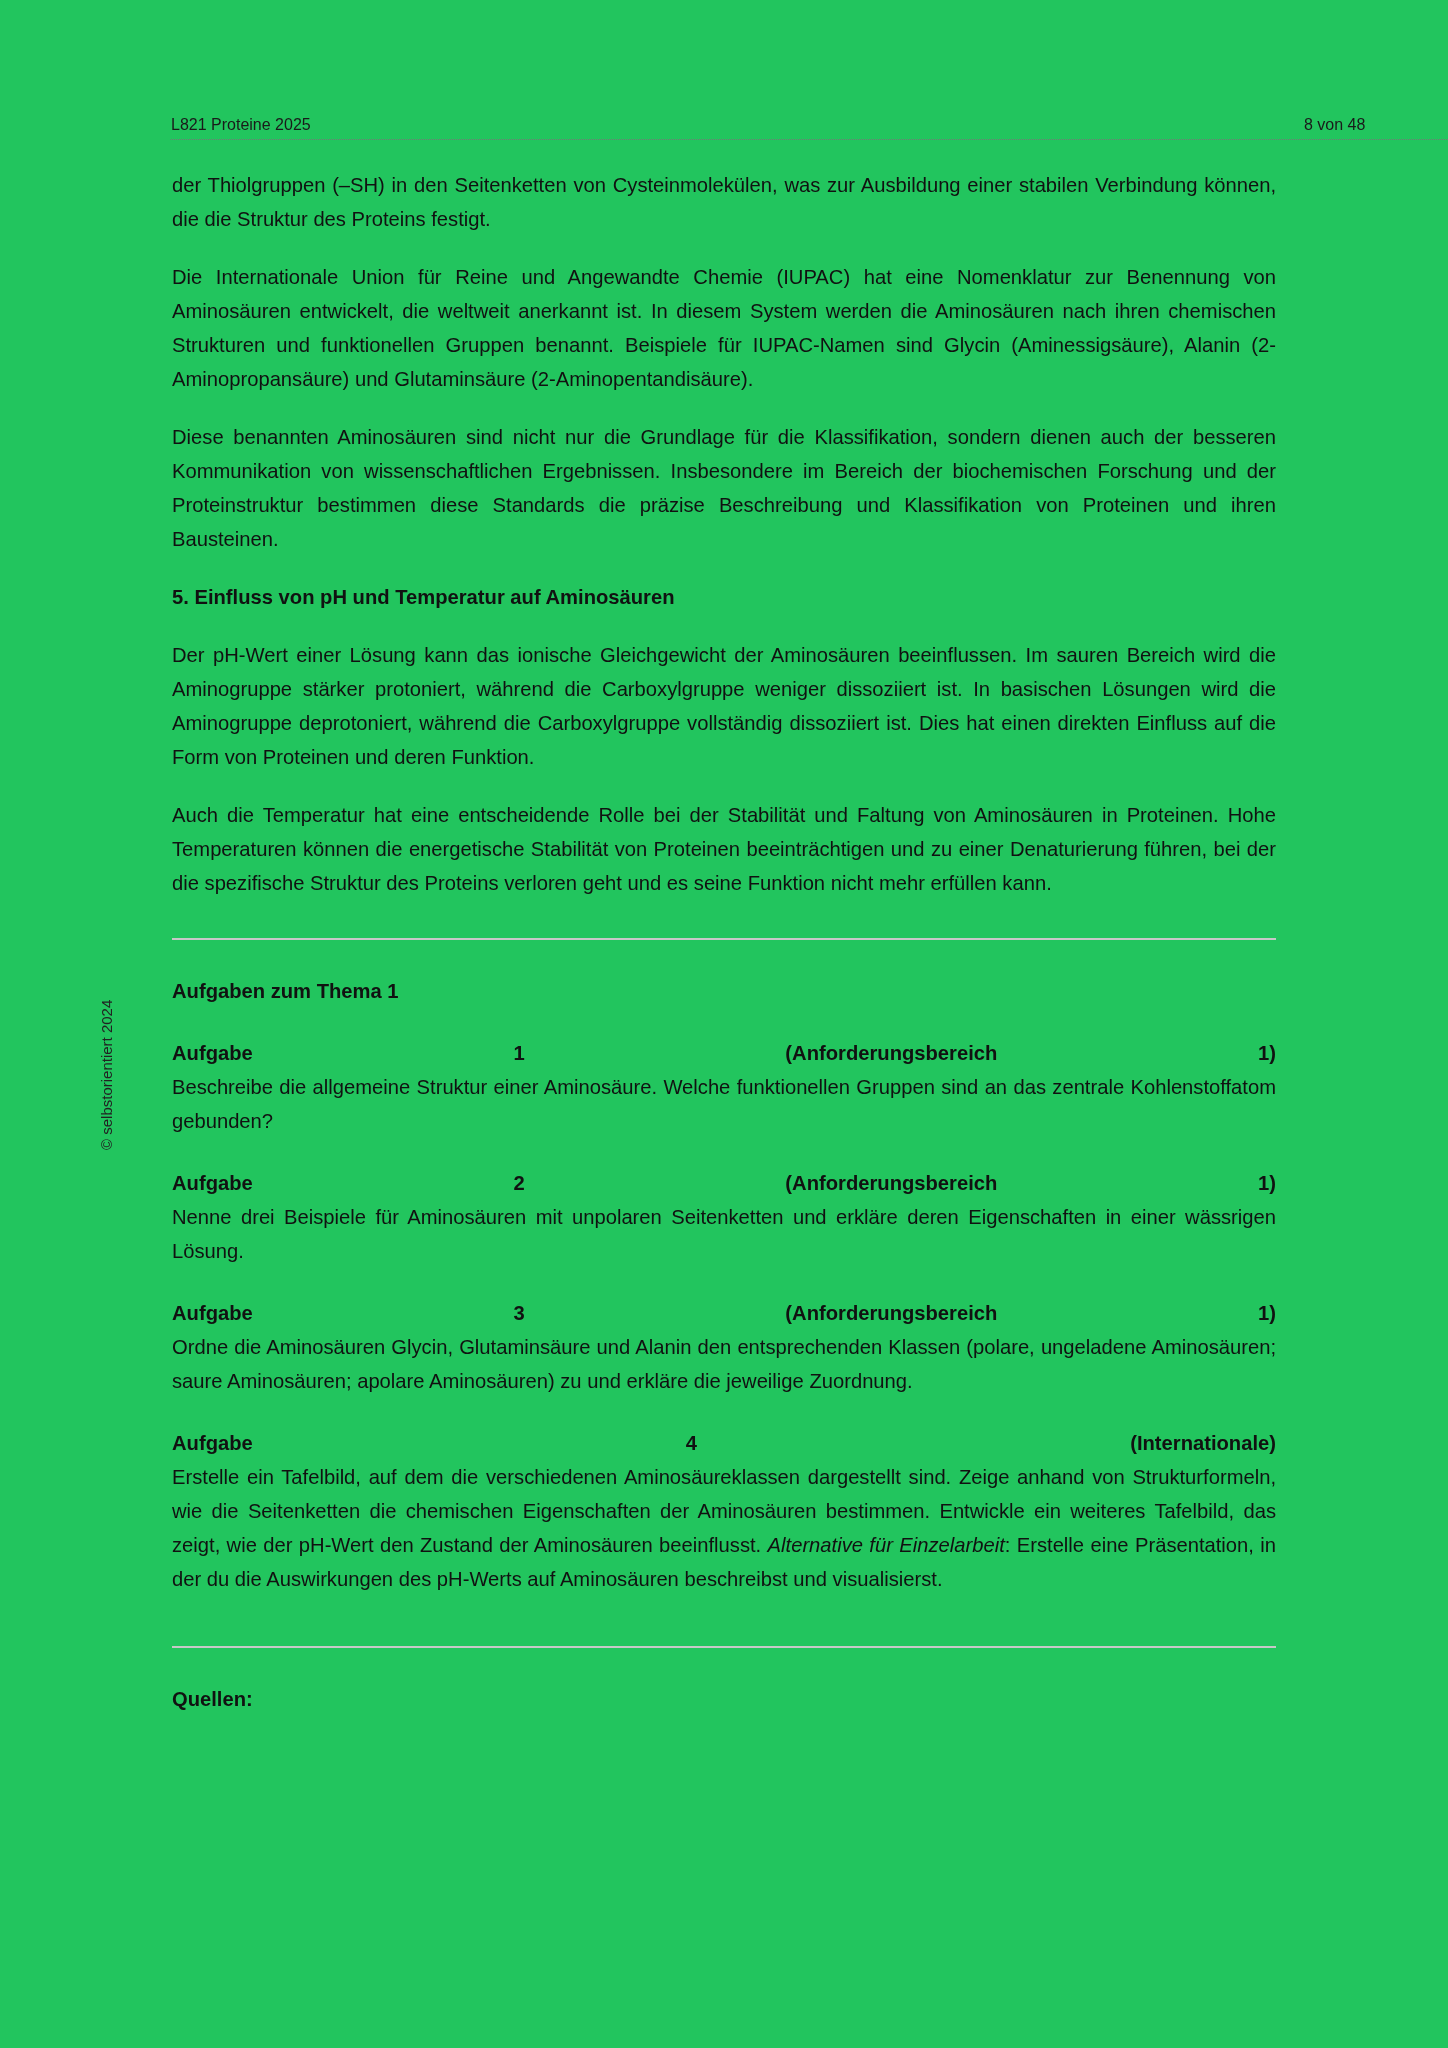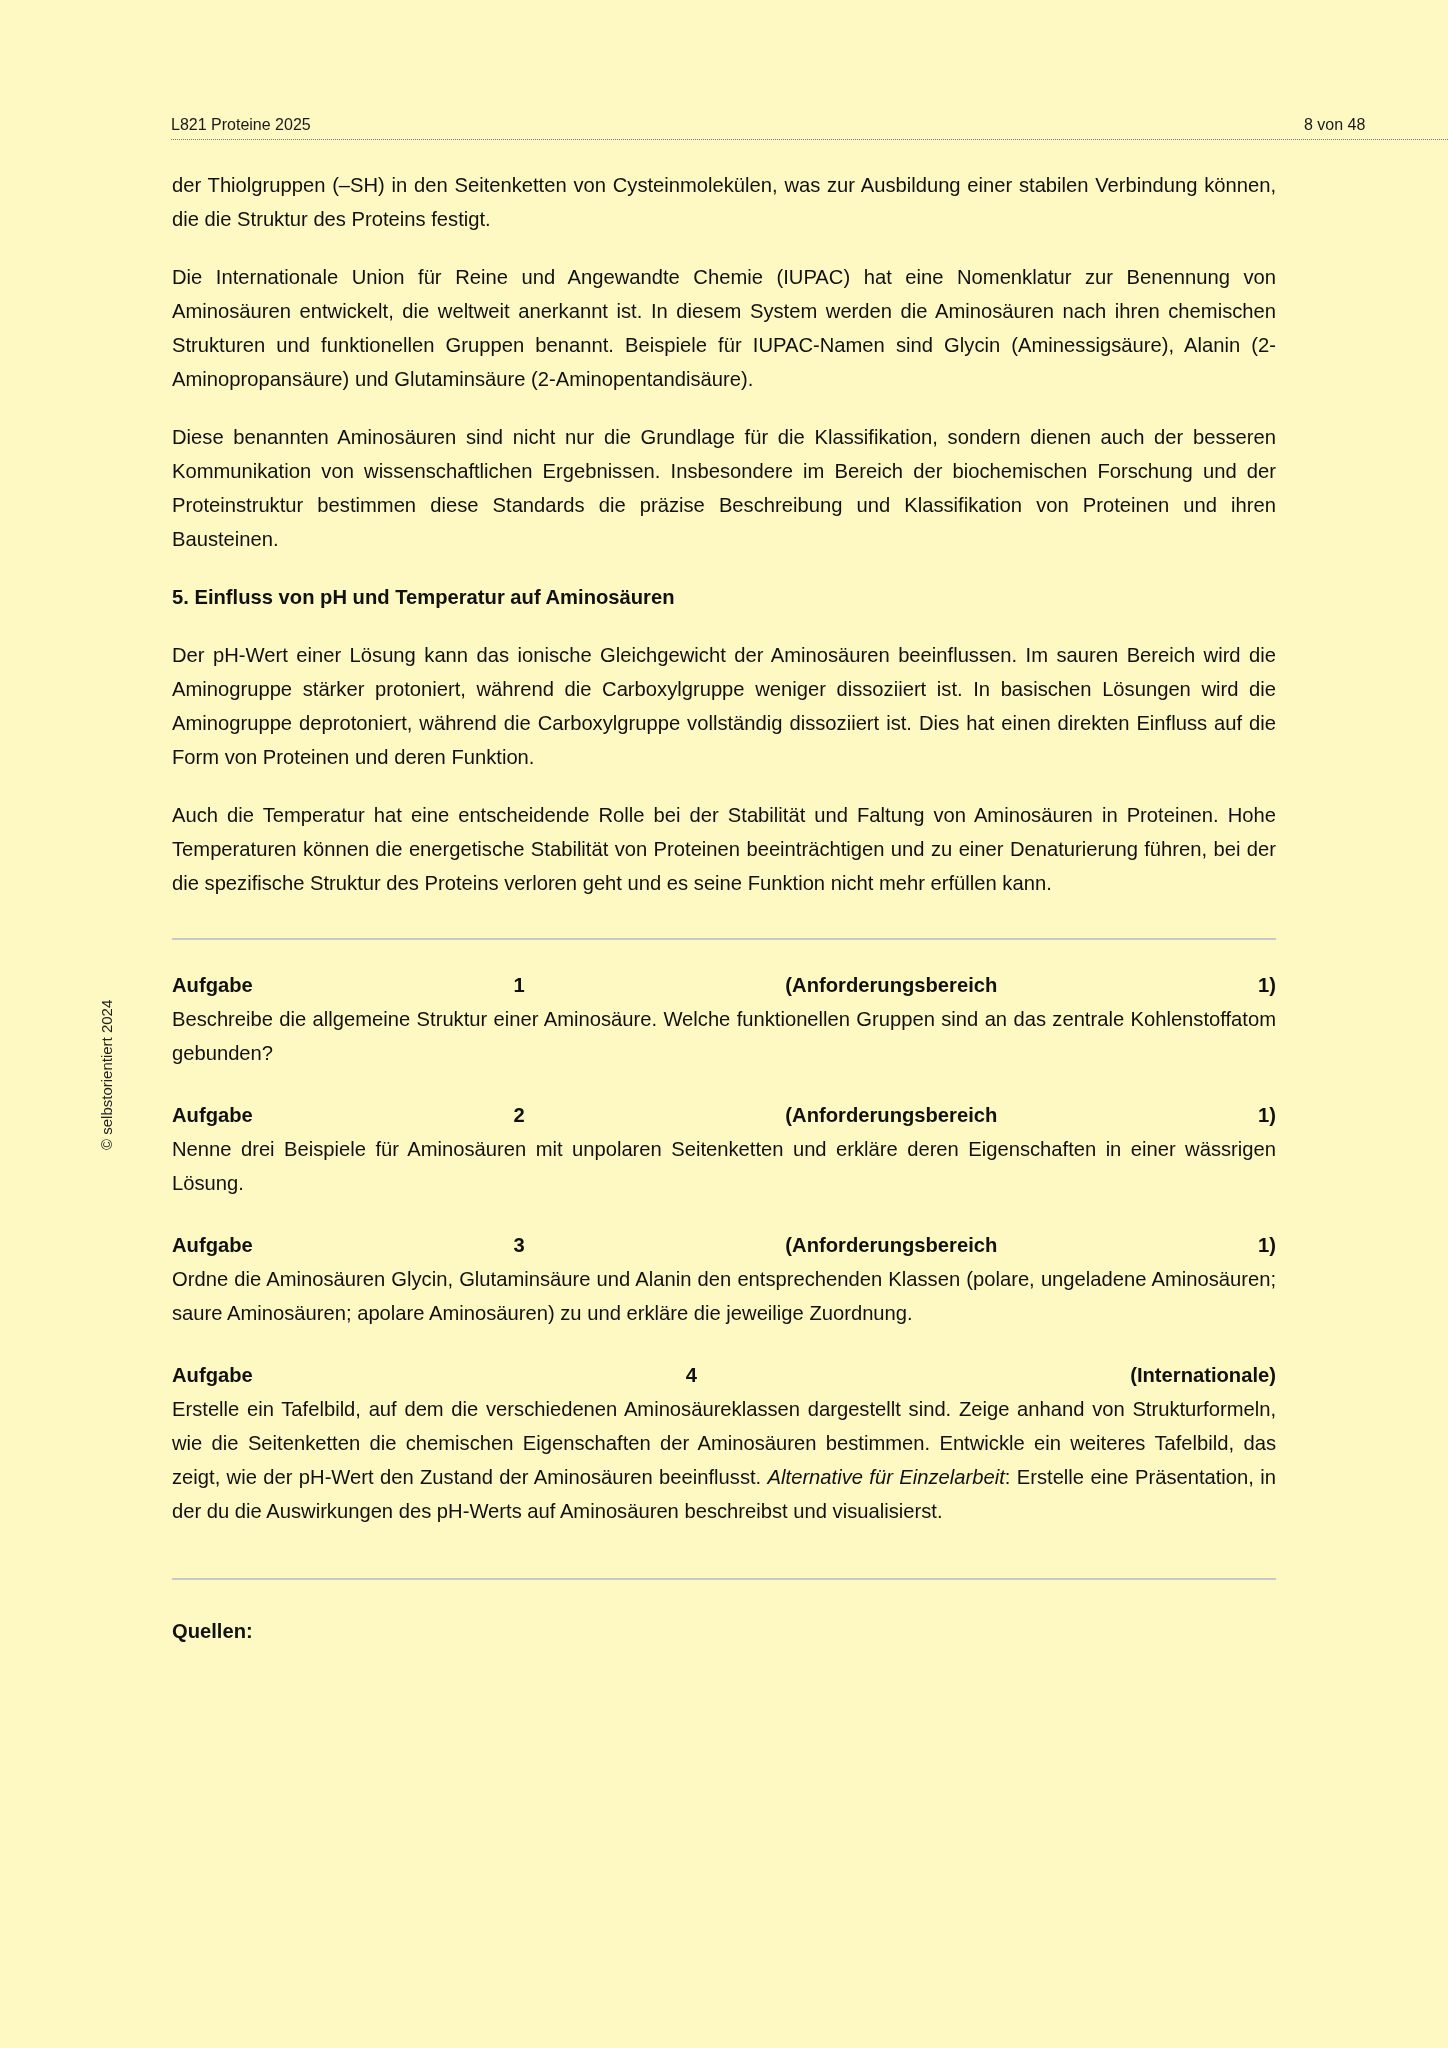--- a/index.html
+++ b/index.html
@@ -1,17 +1,17 @@
 <!DOCTYPE html>
 <html><head>
 <meta charset="utf-8">
 <style>
   html, body { margin: 0; padding: 0; background: #ffffff; }
   body { width: 1448px; height: 2048px; position: relative; overflow: hidden; color: #111111; }
-  .page { position: absolute; left: 0; top: 0; width: 1448px; height: 2048px; background: #fef9c3; }
+  .page { position: absolute; left: 0; top: 0; width: 1448px; height: 2048px; background: #22c55e; }
 
   .header { position: absolute; left: 171px; top: 114px; width: 1277px; height: 26px;
             font-family: "Liberation Sans", sans-serif; font-size: 16px; color: #1a1a1a; }
   .header .left { position: absolute; left: 0; top: 2px; }
   .header .right { position: absolute; left: 1133px; top: 2px; }
   .header .dots { position: absolute; left: 0; right: 0; top: 25px; border-top: 1px dotted #777; }
 
   .side-label { position: absolute; left: 98px; top: 1150px; transform: rotate(-90deg); transform-origin: left top;
                 font-family: "Liberation Sans", sans-serif; font-size: 15px; color: #222; white-space: nowrap; }
 
@@ -47,20 +47,21 @@
 
     <p class="gap">Die Internationale Union für Reine und Angewandte Chemie (IUPAC) hat eine Nomenklatur zur Benennung von Aminosäuren entwickelt, die weltweit anerkannt ist. In diesem System werden die Aminosäuren nach ihren chemischen Strukturen und funktionellen Gruppen benannt. Beispiele für IUPAC-Namen sind Glycin (Aminessigsäure), Alanin (2-Aminopropansäure) und Glutaminsäure (2-Aminopentandisäure).</p>
     <p class="gap">Diese benannten Aminosäuren sind nicht nur die Grundlage für die Klassifikation, sondern dienen auch der besseren Kommunikation von wissenschaftlichen Ergebnissen. Insbesondere im Bereich der biochemischen Forschung und der Proteinstruktur bestimmen diese Standards die präzise Beschreibung und Klassifikation von Proteinen und ihren Bausteinen.</p>
 
     <h3>5. Einfluss von pH und Temperatur auf Aminosäuren</h3>
     <p class="gap">Der pH-Wert einer Lösung kann das ionische Gleichgewicht der Aminosäuren beeinflussen. Im sauren Bereich wird die Aminogruppe stärker protoniert, während die Carboxylgruppe weniger dissoziiert ist. In basischen Lösungen wird die Aminogruppe deprotoniert, während die Carboxylgruppe vollständig dissoziiert ist. Dies hat einen direkten Einfluss auf die Form von Proteinen und deren Funktion.</p>
     <p class="gap">Auch die Temperatur hat eine entscheidende Rolle bei der Stabilität und Faltung von Aminosäuren in Proteinen. Hohe Temperaturen können die energetische Stabilität von Proteinen beeinträchtigen und zu einer Denaturierung führen, bei der die spezifische Struktur des Proteins verloren geht und es seine Funktion nicht mehr erfüllen kann.</p>
 
     <hr class="rule" style="margin-top:38px;">
 
+    <h3 style="margin-top:34px;">Aufgaben zum Thema 1</h3>
 
     <div class="task-head">
       <span>Aufgabe</span>
       <span>1</span>
       <span>(Anforderungsbereich</span>
       <span>1)</span>
     </div>
     <p class="task-body">Beschreibe die allgemeine Struktur einer Aminosäure. Welche funktionellen Gruppen sind an das zentrale Kohlenstoffatom gebunden?</p>
 
     <div class="task-head">

